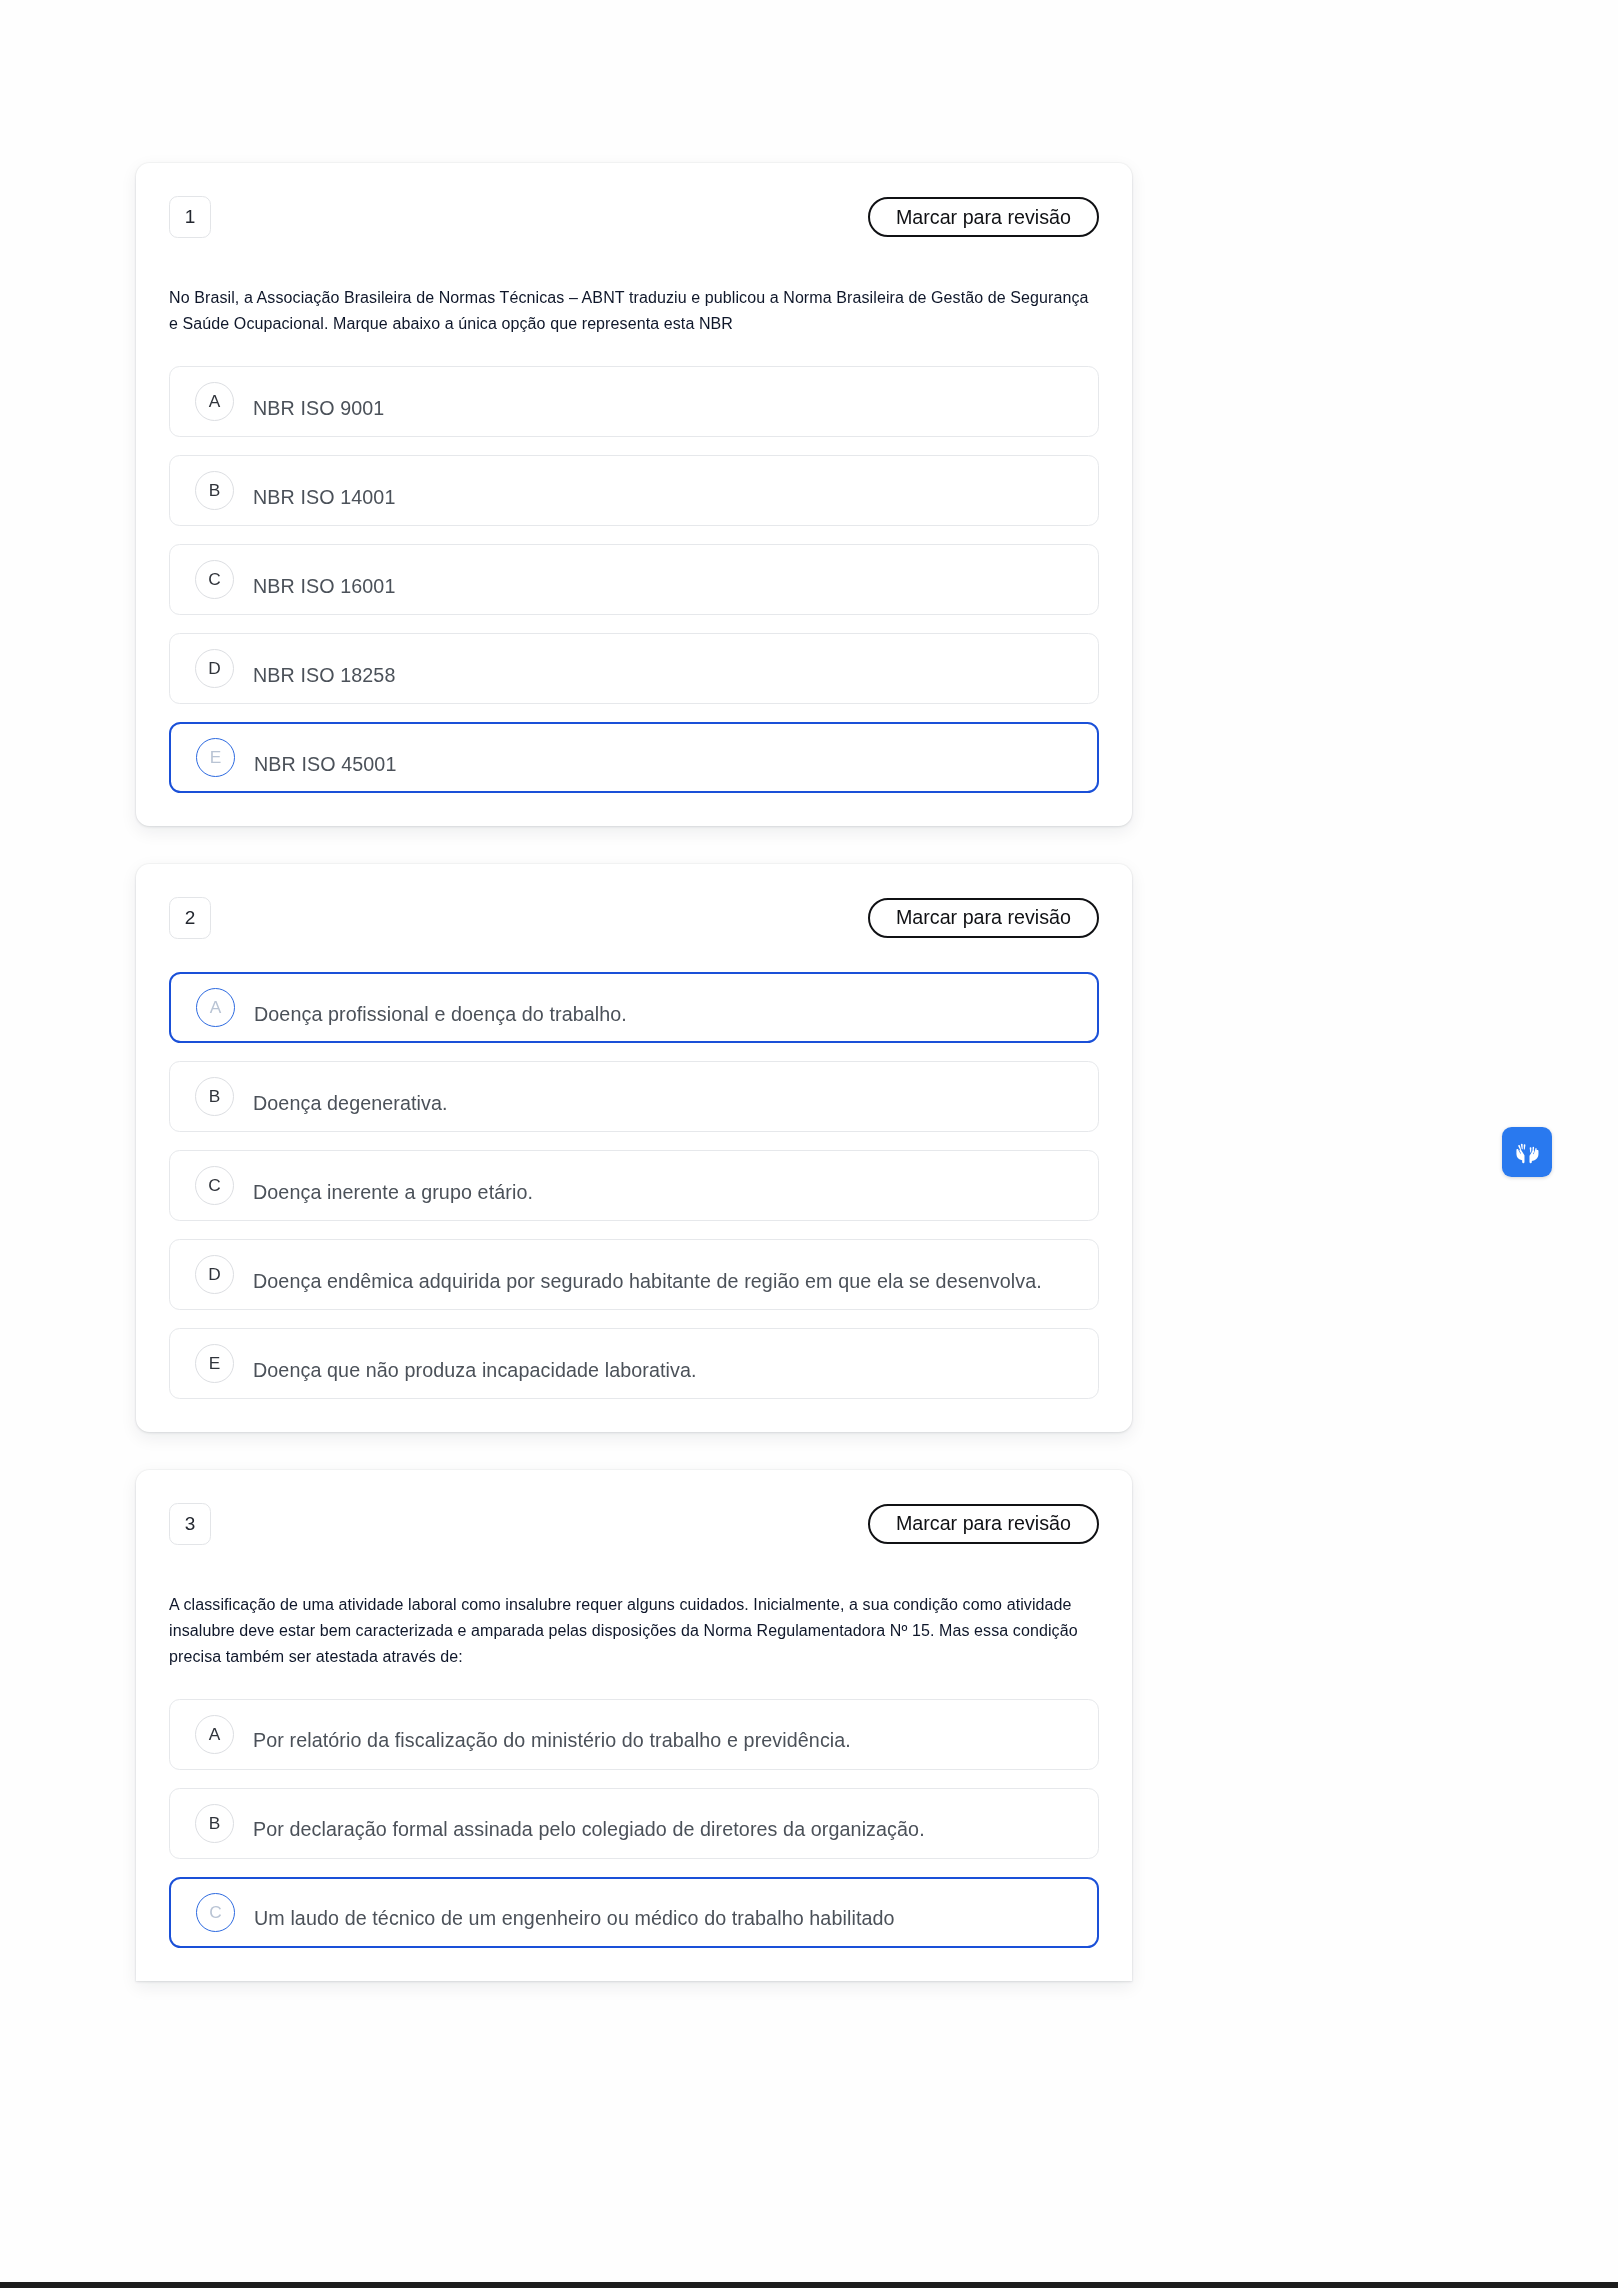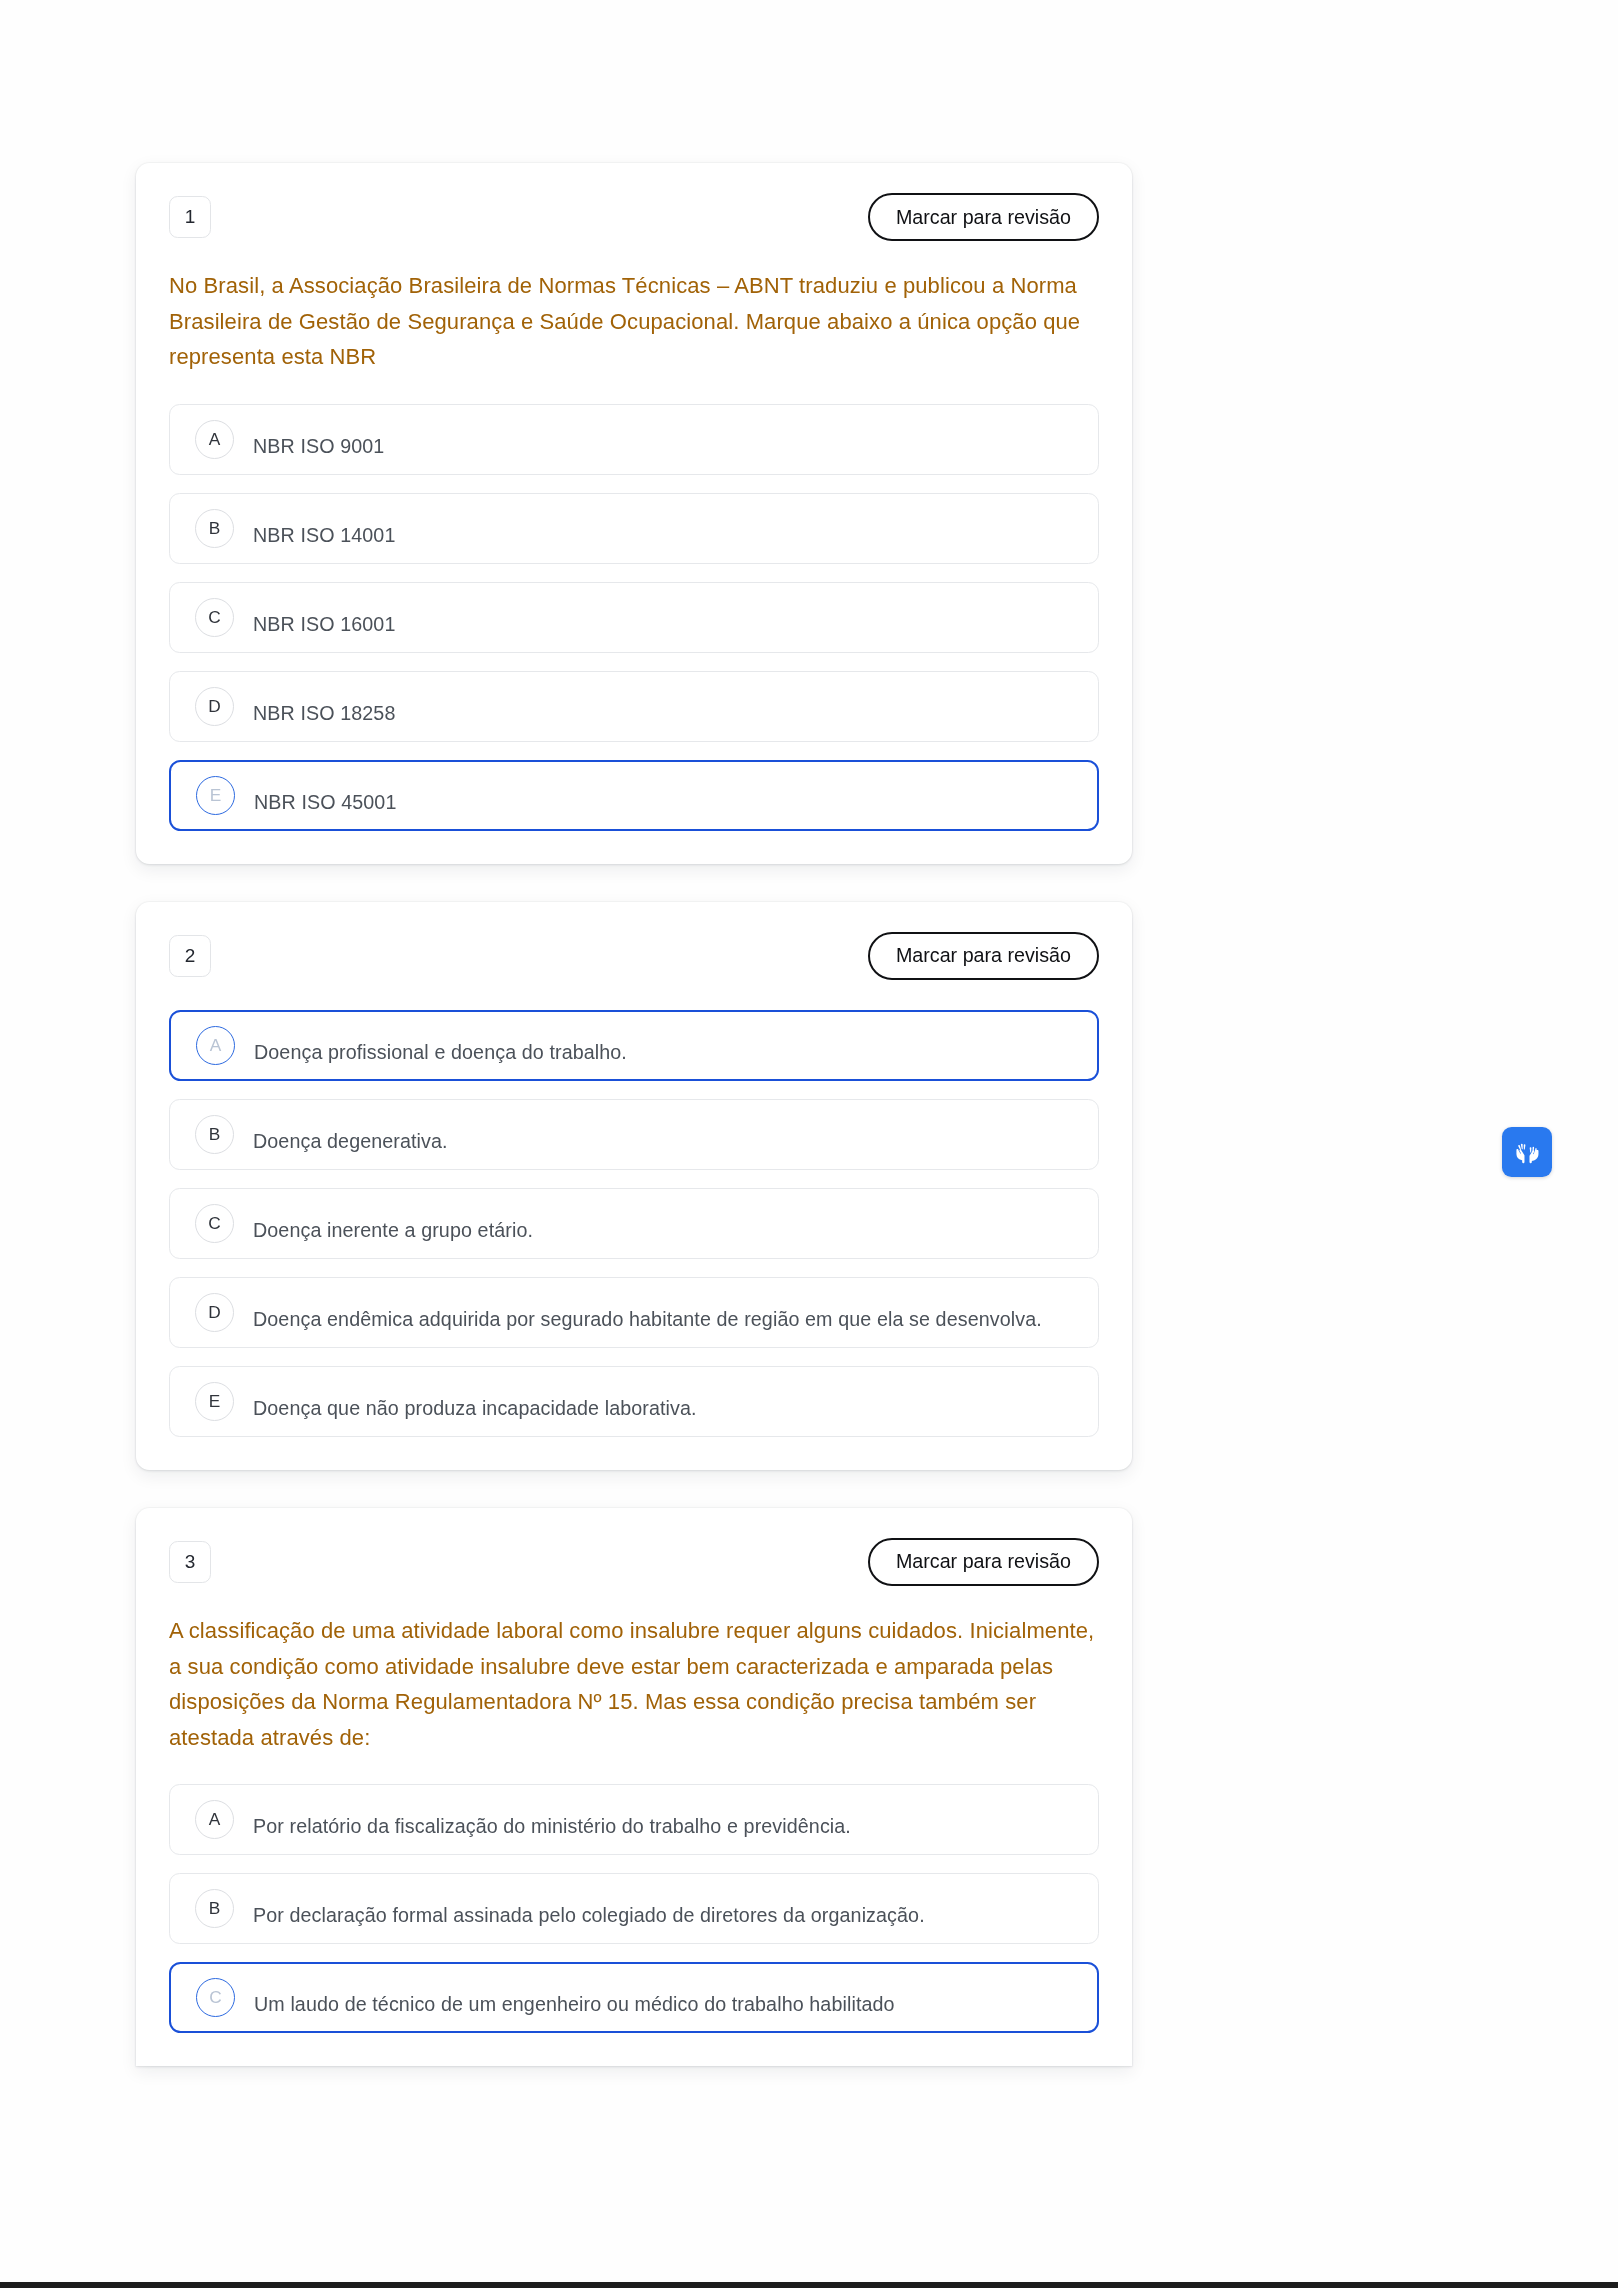--- a/index.html
+++ b/index.html
@@ -59,40 +59,40 @@
     background: #ffffff;
     display: flex;
     align-items: center;
     justify-content: center;
     font-size: 19px;
     color: #23272f;
     font-family: "Liberation Sans", sans-serif;
   }
 
   .mark-review {
-    height: 48px;
+    height: 40px;
     padding: 0 26px;
     border: 2.5px solid #101114;
     border-radius: 960px;
     background: #ffffff;
     color: #101114;
     font-size: 19.7px;
     font-family: "Liberation Sans", sans-serif;
     display: flex;
     align-items: center;
     justify-content: center;
     cursor: pointer;
     white-space: nowrap;
   }
 
   .q-stem {
-    margin-top: 26px;
-    font-size: 22px;
+    margin-top: 43px;
+    font-size: 16px;
     line-height: 1.62;
-    color: #a16207;
+    color: #0f172a;
     max-width: 937px;
     letter-spacing: 0.1px;
   }
 
   .options {
     margin-top: 29px;
     display: flex;
     flex-direction: column;
     gap: 18px;
   }

